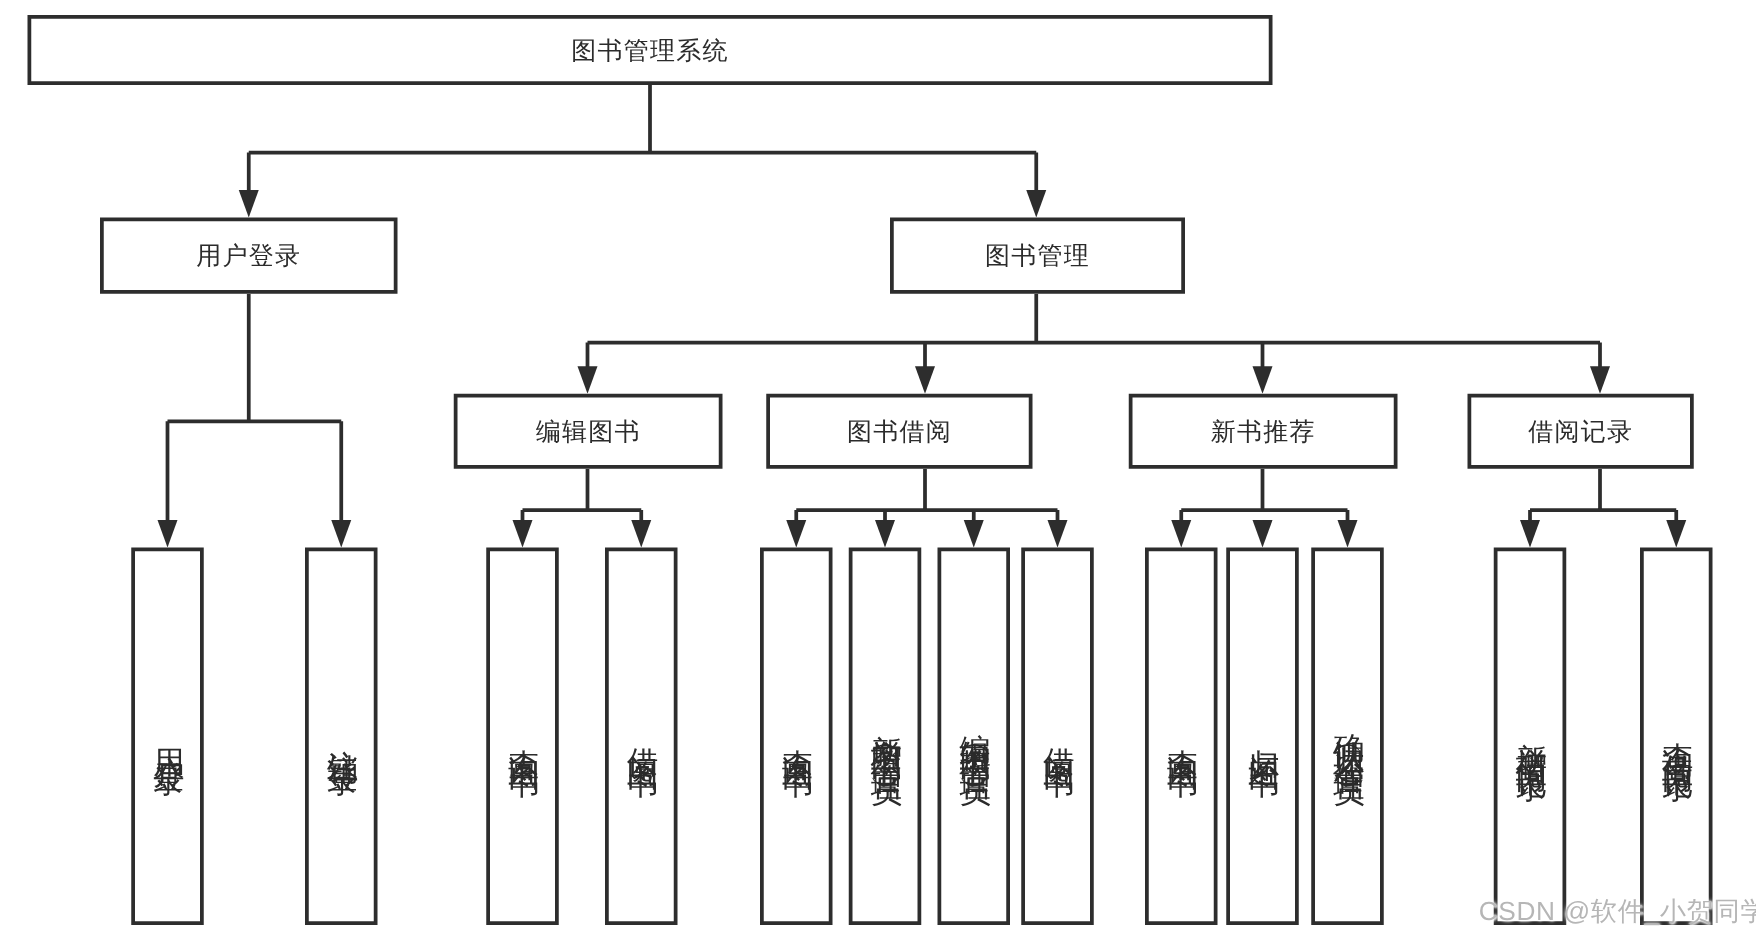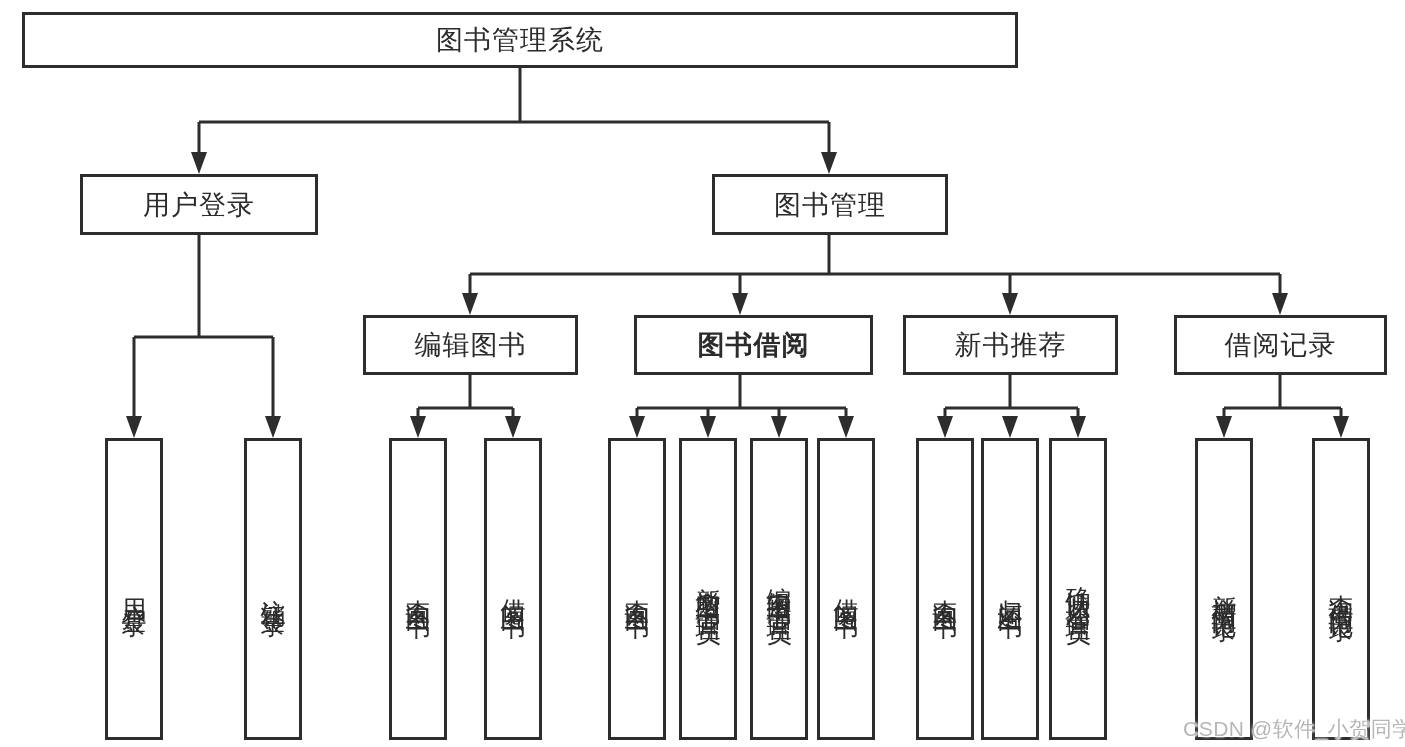--- a/index.html
+++ b/index.html
@@ -28,21 +28,21 @@
   .node {
     position: absolute;
     box-sizing: border-box;
     border: 3px solid var(--line);
     background: #fff;
     display: flex;
     align-items: center;
     justify-content: center;
     color: var(--text);
   }
-  .hnode { font-size: 27px; letter-spacing: 1px; }
+  .hnode { font-size: 20px; letter-spacing: 1px; }
   .leaf {
     top: 438px;
     width: 58px;
     height: 302px;
   }
   .leaf .vtext {
     writing-mode: vertical-rl;
     text-orientation: mixed;
     font-size: 25px;
     letter-spacing: 5px;
@@ -112,27 +112,27 @@
   <div class="node hnode" style="left:80px; top:174px; width:238px; height:61px;">
     <span>用户登录</span>
   </div>
   <div class="node hnode" style="left:712px; top:174px; width:236px; height:61px;">
     <span>图书管理</span>
   </div>
 
   <div class="node hnode" style="left:363px; top:315px; width:215px; height:60px;">
     <span>编辑图书</span>
   </div>
-  <div class="node hnode" style="left:634px; top:315px; width:239px; height:60px;font-weight:bold;">
+  <div class="node hnode" style="left:613px; top:315px; width:213px; height:60px;">
     <span>图书借阅</span>
   </div>
   <div class="node hnode" style="left:903px; top:315px; width:215px; height:60px;">
     <span>新书推荐</span>
   </div>
-  <div class="node hnode" style="left:1174px; top:315px; width:213px; height:60px;text-align:center;">
+  <div class="node hnode" style="left:1174px; top:315px; width:181px; height:60px;text-align:center;">
     <span>借阅记录</span>
   </div>
 
   <div class="node leaf" style="left:105px;">
     <span class="vtext">用户登录</span>
   </div>
   <div class="node leaf" style="left:244px;">
     <span class="vtext">注销登录</span>
   </div>
 

